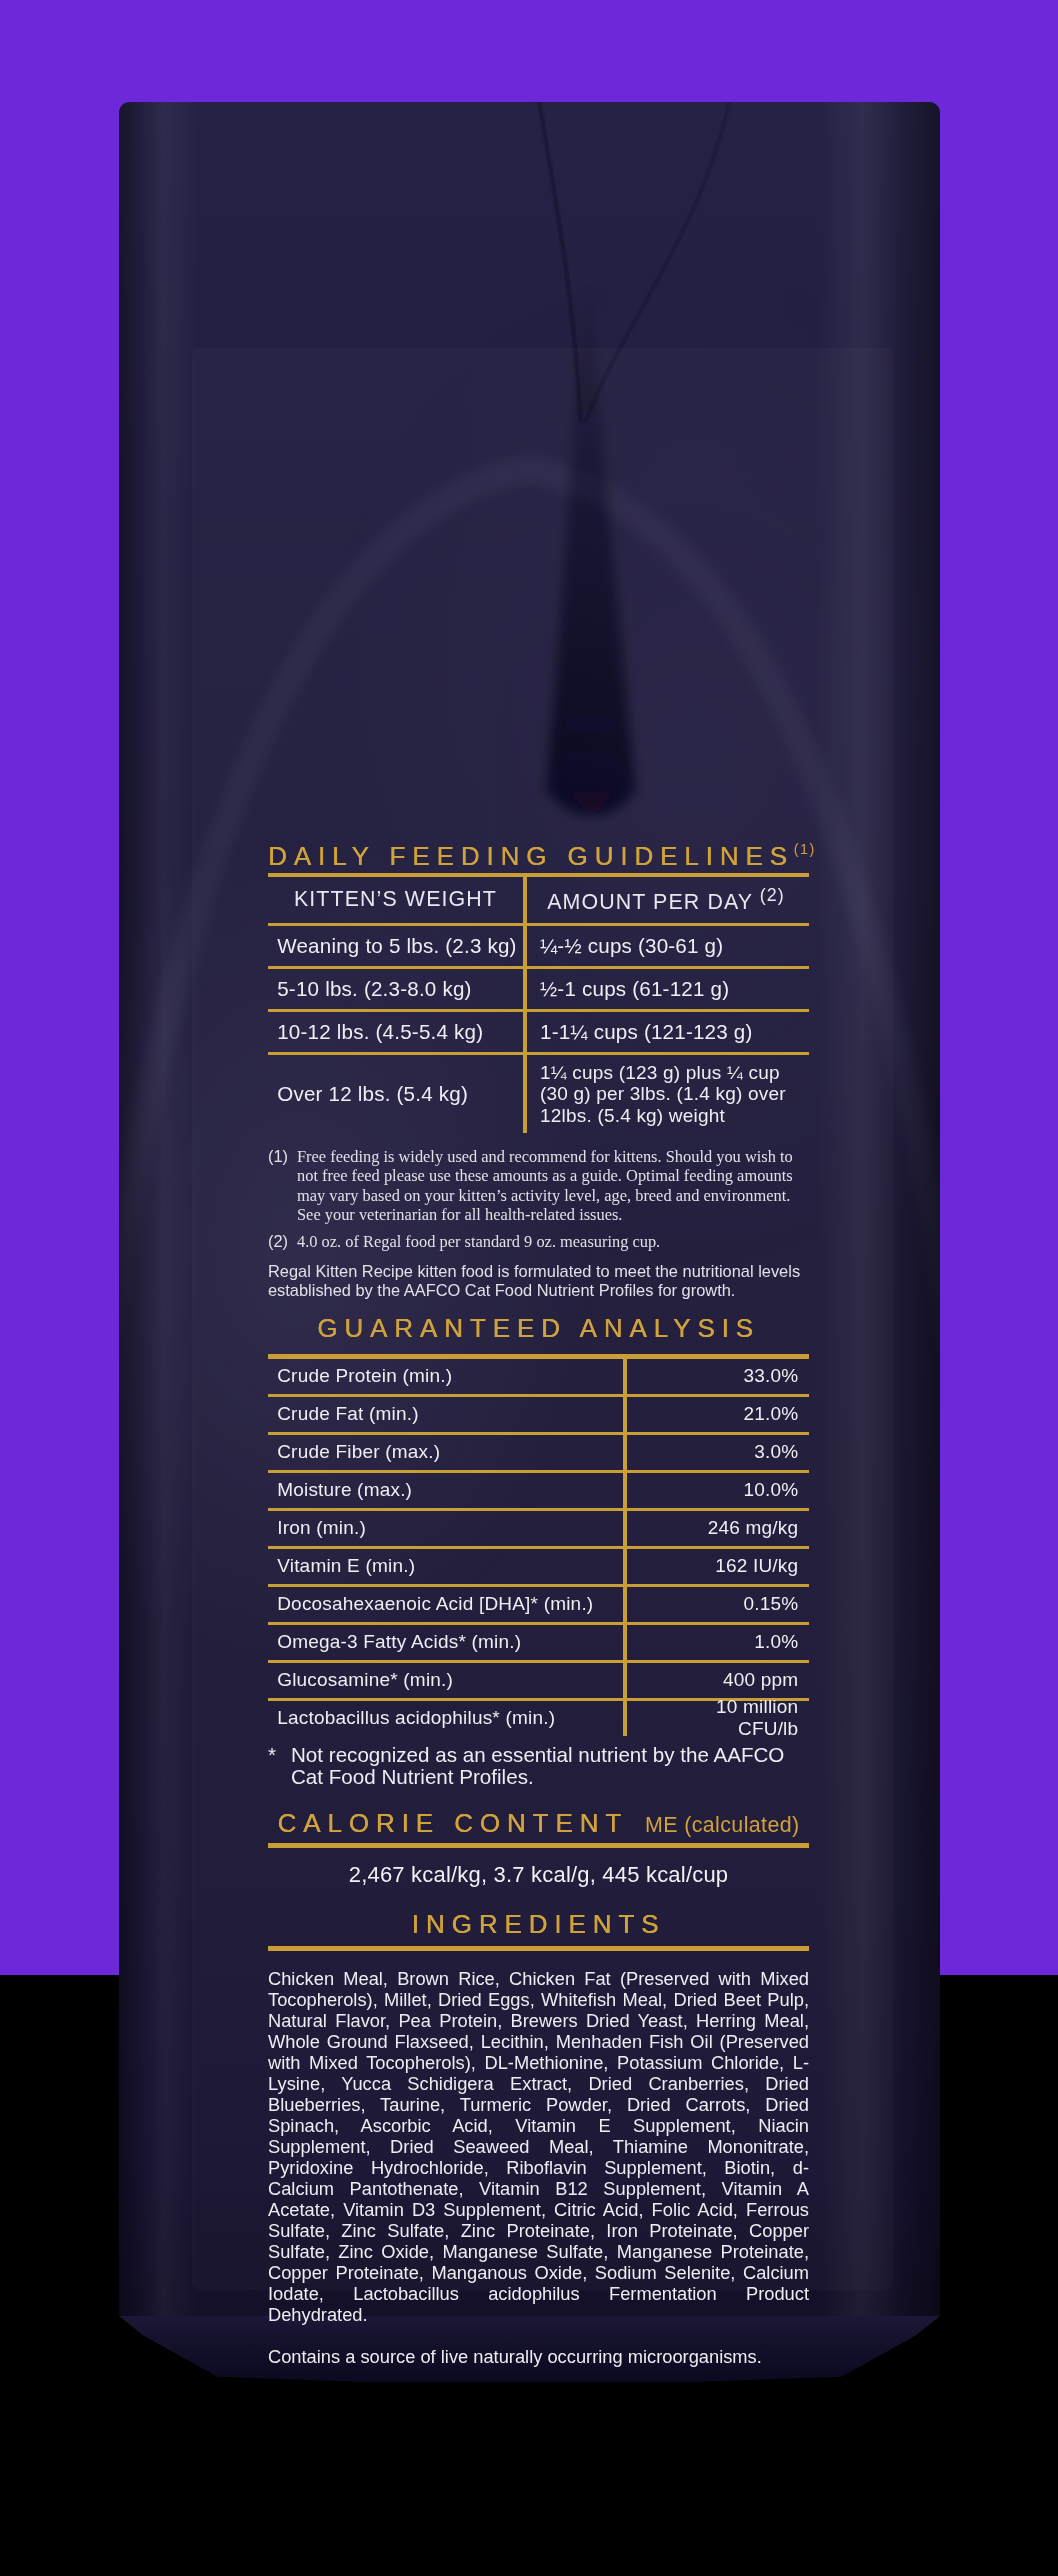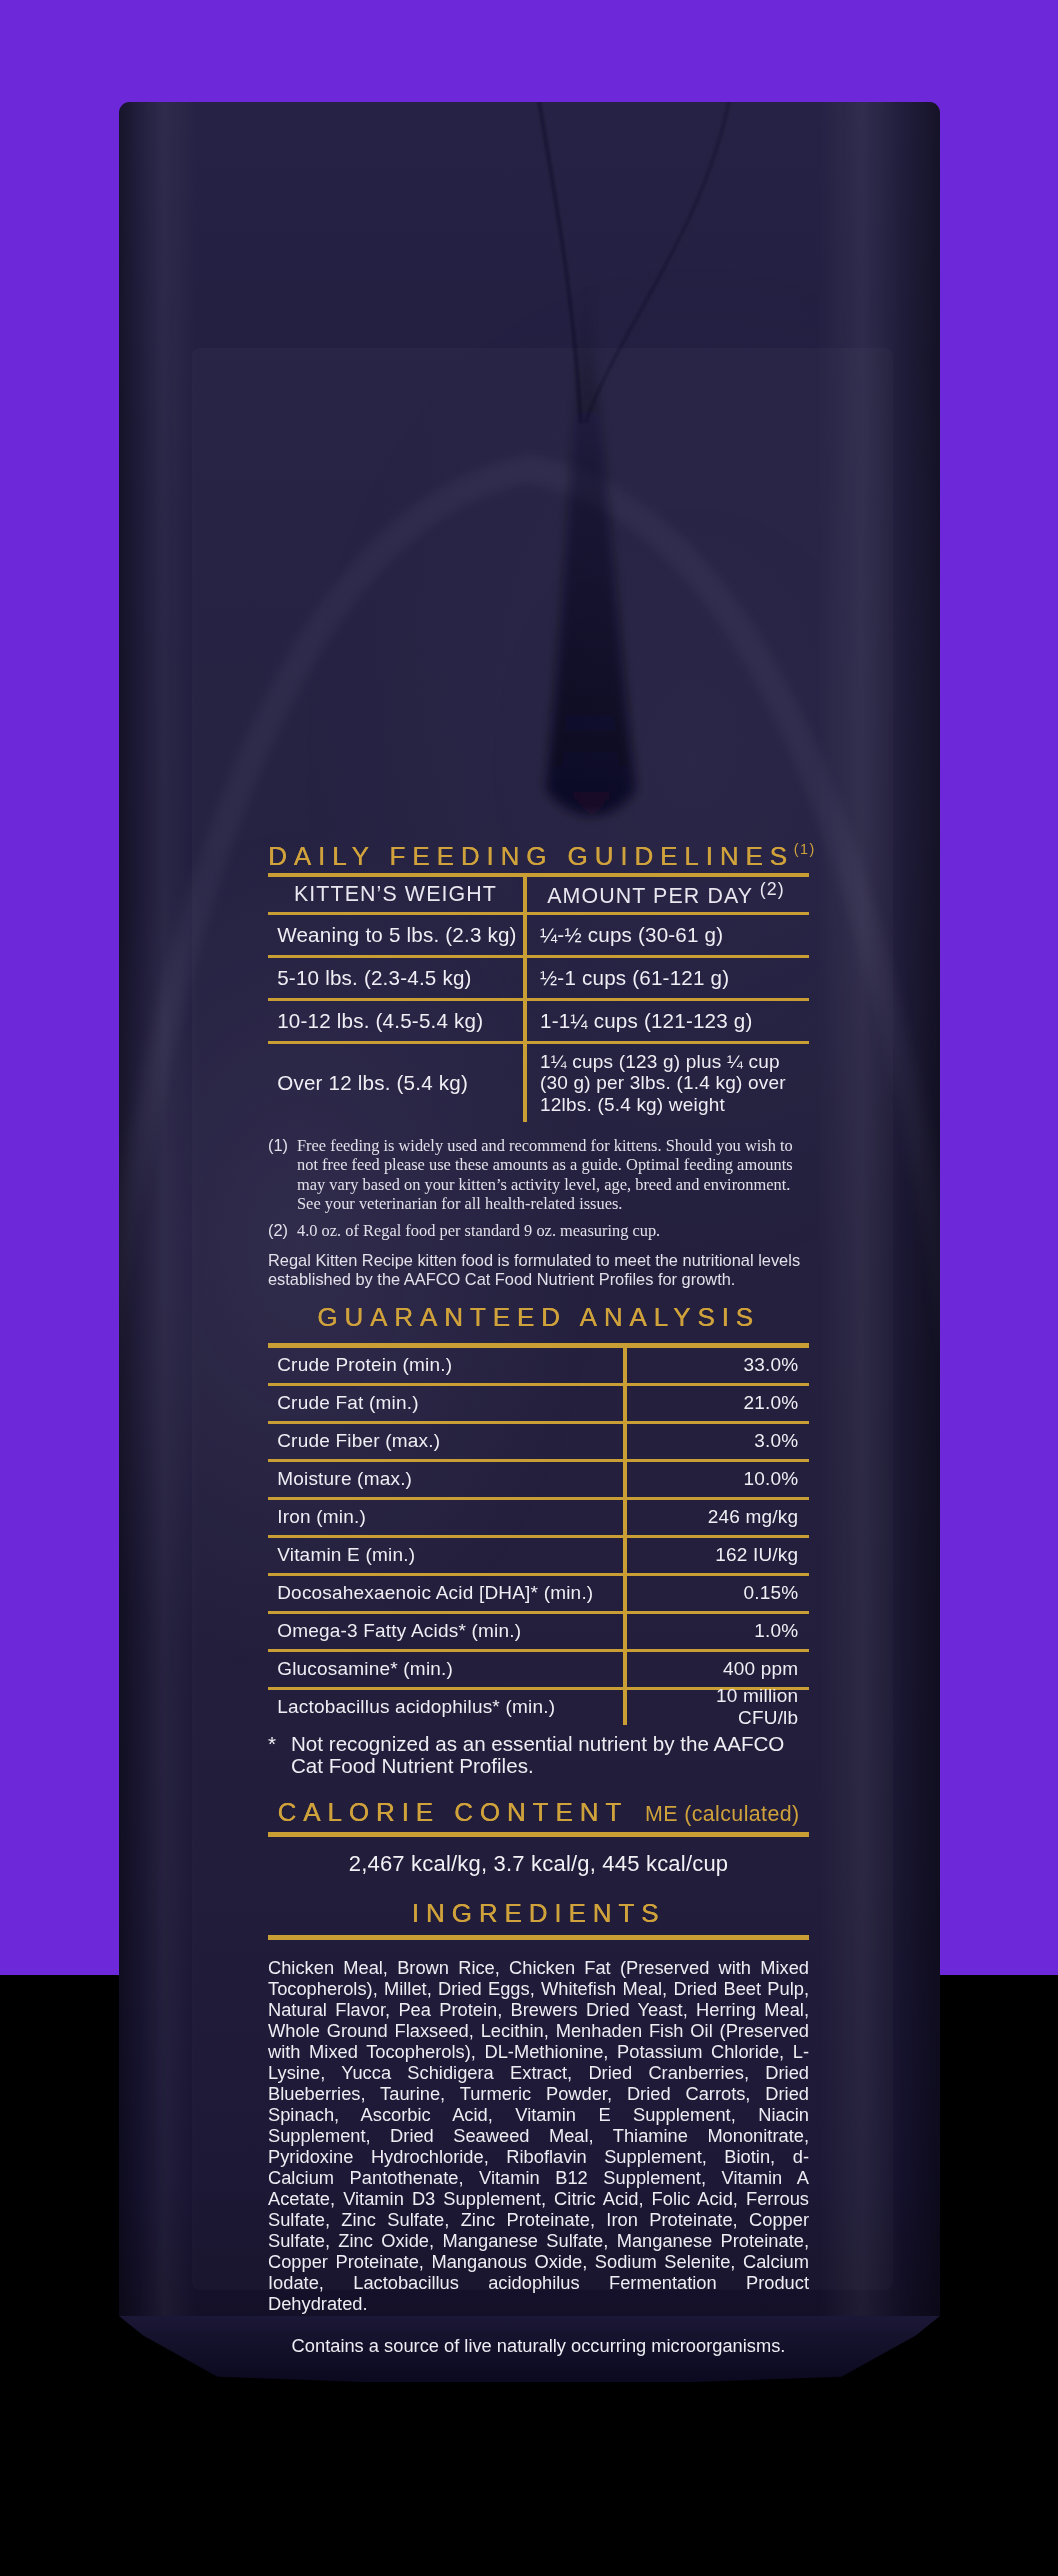--- a/index.html
+++ b/index.html
@@ -44,21 +44,21 @@
     text-shadow:0.4px 0 0 currentColor;
     white-space:nowrap;
   }
   .sec-title sup, .thead sup {
     font-size:55%; vertical-align:10.7px; letter-spacing:1.5px; text-shadow:none;
   }
 
   
   .ftable { margin-top:8.4px; border-top:4.6px solid #C99E34; position:relative; }
   .ftable .vline { position:absolute; left:255px; top:0; bottom:0; width:3.8px; background:#C99E34; }
-  .fhead { display:flex; height:35px; align-items:center; color:#E9E6EF; font-size:21.4px; letter-spacing:1.1px; }
+  .fhead { display:flex; height:46px; align-items:center; color:#E9E6EF; font-size:21.4px; letter-spacing:1.1px; }
   .fhead .c1 { width:255px; text-align:center; }
   .fhead .c2 { flex:1; text-align:center; }
   .frow { display:flex; border-top:3.8px solid #C99E34; min-height:40px; align-items:center; font-size:20.6px; letter-spacing:0.2px; }
   .frow .c1 { width:255px; padding-left:9.2px; box-sizing:border-box; }
   .frow .c2 { flex:1; padding-right:9.2px; padding-left:17px; box-sizing:border-box; }
   .frow.tall .c2 { font-size:19px; line-height:21.4px; padding-top:6.9px; padding-bottom:6.9px; }
 
   .fn { display:flex; font-size:16.4px; line-height:19.5px; color:#E3E0EA; }
   .fn .marker { flex:0 0 29px; }
   .fn .txt { flex:1;font-family:Liberation Serif, serif; }
@@ -82,21 +82,21 @@
   .cal-line .sec-title { margin-top:0; display:inline-block; }
   .cal-sub { font-size:21.4px; color:#D0A23B; letter-spacing:0.4px; }
   .gold-rule { height:4.6px; background:#C99E34; }
   .rule-cal { margin-top:4.6px; }
   .kcal { margin-top:13.8px; text-align:center; font-size:22px; color:#F3F1F6; letter-spacing:0.2px; }
 
   
   .ing-title { margin-top:21.4px; }
   .rule-ing { margin-top:6.1px; }
   .ing-text { margin-top:17px; font-size:18.3px; line-height:21px; text-align:justify; color:#EFEDF3; }
-  .contains { margin-top:21.4px; font-size:18.3px; color:#EFEDF3;text-align:center; }
+  .contains { margin-top:21.4px; font-size:18.3px; color:#EFEDF3; }
 </style>
 </head>
 <body>
 
 <div class="page">
 
   <div class="black-band"></div>
 
   <div class="bag">
     <div class="bag-panel"></div>
@@ -131,21 +131,21 @@
       <div class="vline"></div>
       <div class="fhead">
         <div class="c1">KITTEN’S WEIGHT</div>
         <div class="c2"><span>AMOUNT PER DAY</span> <sup>(2)</sup></div>
       </div>
       <div class="frow">
         <div class="c1">Weaning to 5 lbs. (2.3 kg)</div>
         <div class="c2">¼-½ cups (30-61 g)</div>
       </div>
       <div class="frow">
-        <div class="c1">5-10 lbs. (2.3-4.5 kg)</div>
+        <div class="c1">5-10 lbs. (2.3-8.0 kg)</div>
         <div class="c2">½-1 cups (61-121 g)</div>
       </div>
       <div class="frow">
         <div class="c1">10-12 lbs. (4.5-5.4 kg)</div>
         <div class="c2">1-1¼ cups (121-123 g)</div>
       </div>
       <div class="frow tall">
         <div class="c1">Over 12 lbs. (5.4 kg)</div>
         <div class="c2">1¼ cups (123 g) plus ¼ cup (30 g) per 3lbs. (1.4 kg) over 12lbs. (5.4 kg) weight</div>
       </div>

